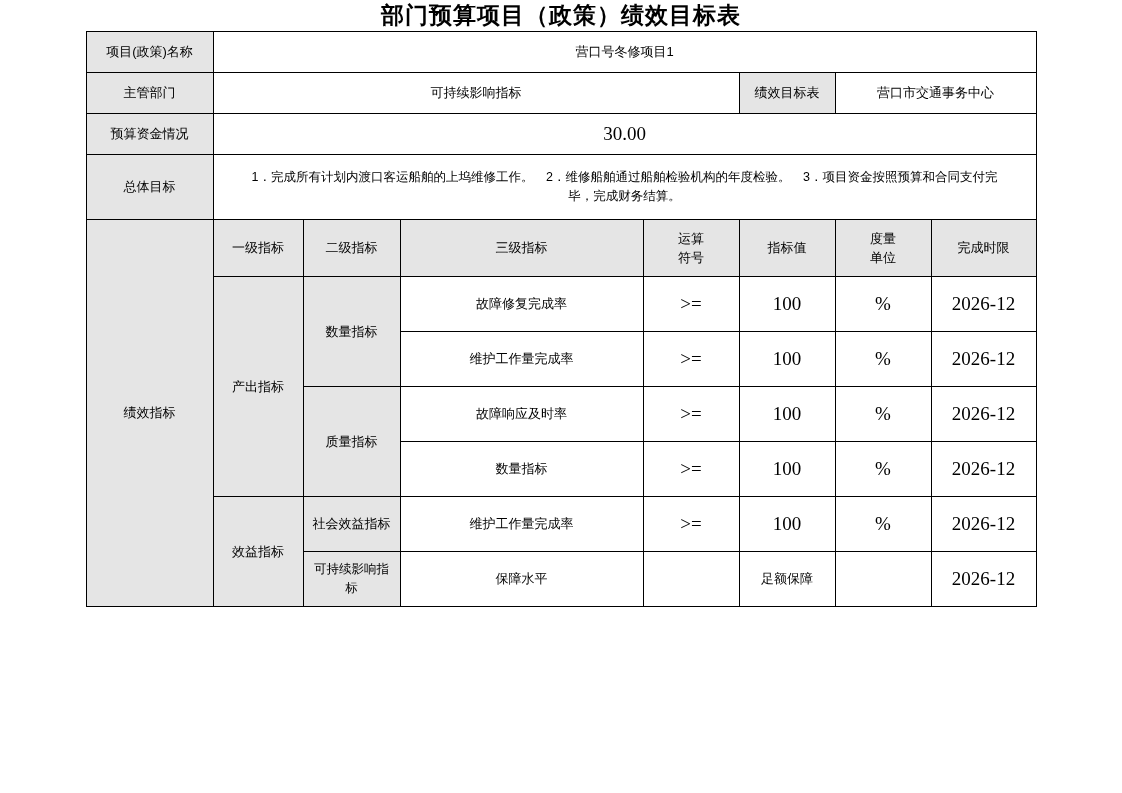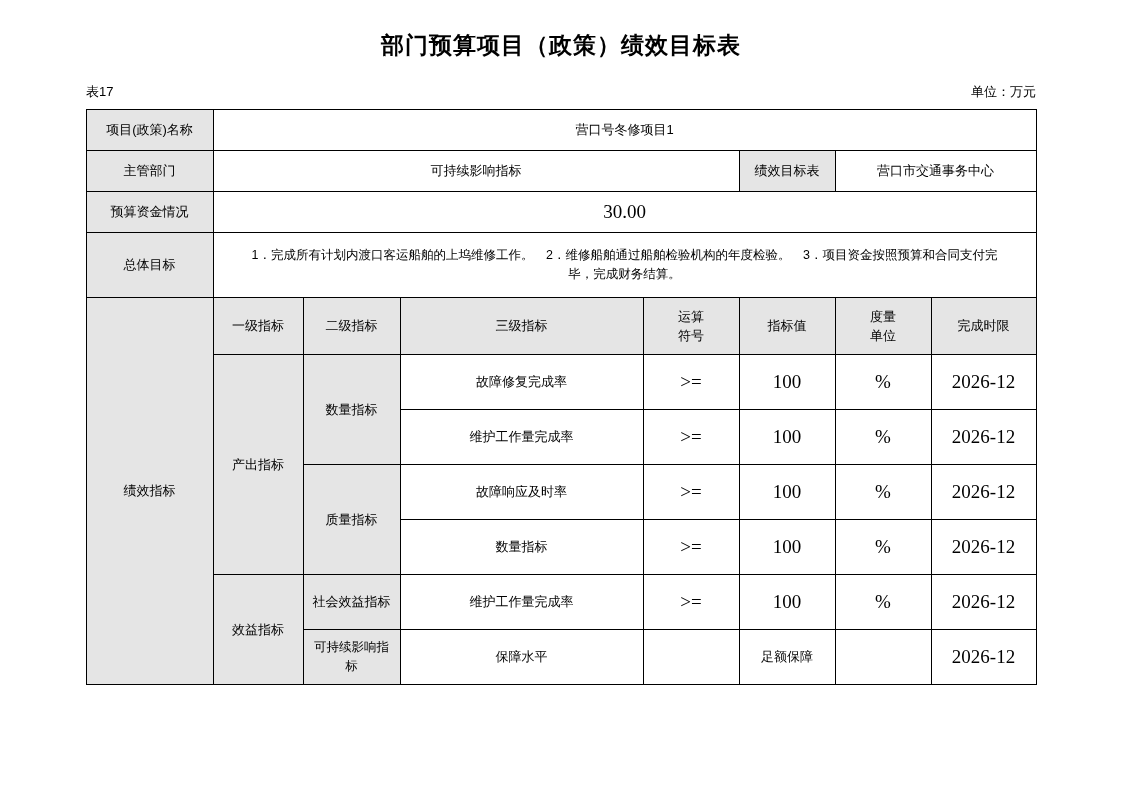--- a/index.html
+++ b/index.html
@@ -19,21 +19,20 @@
     width: 1122px;
     height: 793px;
     position: relative;
     box-sizing: border-box;
   }
   .doc-title {
     text-align: center;
     font-size: 23px;
     font-weight: bold;
     letter-spacing: 1px;
-    margin-top: 30px;
     font-family: "Liberation Sans", "DejaVu Sans", sans-serif;
   }
   .meta-row {
     display: flex;
     justify-content: space-between;
     align-items: baseline;
     margin: 22px 86px 8px 86px;
     font-size: 13px;
     font-family: "Liberation Sans", "DejaVu Sans", sans-serif;
   }
@@ -79,24 +78,20 @@
     font-size: 19px;
   }
 </style>
 </head>
 <body>
 
 <div class="page">
 
   <div class="doc-title">部门预算项目（政策）绩效目标表</div>
 
-  <div class="meta-row">
-    <div>表17</div>
-    <div>单位：万元</div>
-  </div>
 
   <table class="main">
     <colgroup>
       <col style="width:127px">
       <col style="width:90px">
       <col style="width:97px">
       <col style="width:243px">
       <col style="width:96px">
       <col style="width:96px">
       <col style="width:96px">

